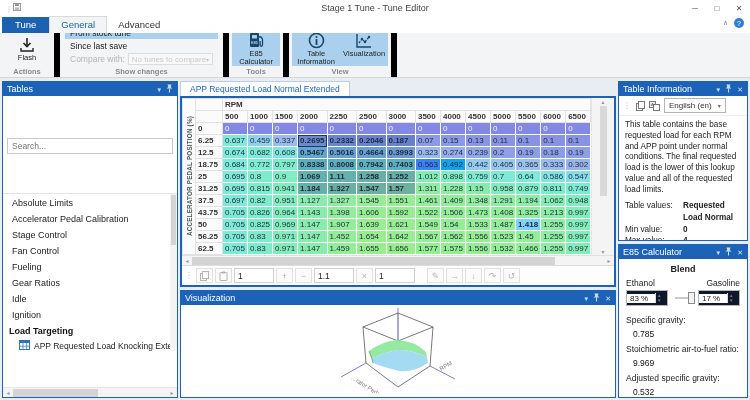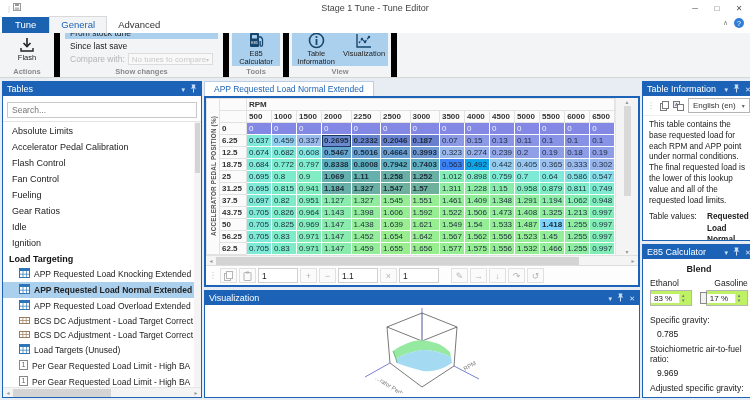--- a/index.html
+++ b/index.html
@@ -40,21 +40,21 @@
 
   
   .main { position:absolute; top:79px; bottom:0; left:0; right:0; display:flex; gap:2px; padding:2px; }
   .panel { background:#fff; border:1px solid #1c63b7; display:flex; flex-direction:column; overflow:hidden; }
   .phead { background:#1c63b7; color:#fff; font-size:9px; height:14px; flex:none; display:flex; align-items:center; padding:0 4px; }
   .phead .ptitle { flex:1; }
   .phead .picons { display:flex; align-items:center; gap:5px; }
   .picon { color:#cfe0f5; font-size:7px; line-height:1; }
 
   
-  .left-col { width:200px; flex:none; }
+  .left-col { width:176px; flex:none;gap:36px; }
   .searchwrap { padding:3px 4px; flex:none; }
   .searchwrap input { width:100%; height:16px; border:1px solid #c9c9c9; font-size:8.5px; padding:0 4px; font-family:"Liberation Sans",sans-serif; color:#333; }
   .tables-list { flex:1; overflow:hidden; position:relative; border-top:1px solid #e4e4e4; }
   .tl-inner { padding:1px 0; }
   .tl-plain { font-size:9px; color:#222; padding:3px 8px 3px 9px; }
   .tl-group { font-size:9px; font-weight:bold; color:#111; padding:3px 8px 2px 6px; }
   .tl-child { font-size:8.5px; color:#222; padding:2px 2px 2px 16px; display:flex; align-items:center; gap:4px; white-space:nowrap; overflow:hidden; }
   .tl-child.selected { background:#abd0ee; font-weight:bold; }
   .tl-child svg { flex:none; }
   .vscroll-side { position:absolute; right:0; top:0; bottom:0; width:7px; background:#f4f4f4; }
@@ -103,21 +103,21 @@
   .ti-stats { padding:2px 6px; }
   .ti-stat { display:flex; font-size:8.2px; line-height:1.45; }
   .ti-stat .lbl { width:58px; flex:none; }
   .ti-stat .val { font-weight:bold; }
 
   .e85-panel { flex:1; }
   .e85-body { padding:3px 7px; font-size:8.5px; }
   .e85-blend { text-align:center; font-weight:bold; font-size:9px; padding:2px 0 4px; }
   .e85-lblrow { display:flex; justify-content:space-between; font-size:8.5px; color:#222; padding-bottom:2px; }
   .e85-ctlrow { display:flex; align-items:center; gap:5px; }
-  .spin { width:42px; height:16px; border:1px solid #b5b5b5; display:flex; align-items:center; background:#bef264; }
+  .spin { width:42px; height:16px; border:1px solid #b5b5b5; display:flex; align-items:center; background:#0f172a; }
   .spin input { width:28px; border:none; font-size:8px; padding-left:3px; font-family:"Liberation Sans",sans-serif; color:#222; }
   .spin .arrows { display:flex; flex-direction:column; font-size:4.5px; color:#777; line-height:1.2; border-left:1px solid #ddd; padding:0 1px; }
   .sliderwrap { flex:1; position:relative; height:16px; }
   .slider-track { position:absolute; left:2px; right:2px; top:7px; height:2px; background:#c8c8c8; }
   .slider-thumb { position:absolute; top:2px; width:7px; height:12px; background:#f2f2f2; border:1px solid #8a8a8a; }
   .e85-stats { padding-top:4px; }
   .e85-stat-lbl { font-size:8.5px; color:#222; padding-top:5px; }
   .e85-stat-val { font-size:8.5px; color:#111; padding:4px 0 0 7px; }
 </style>
 </head>
@@ -250,21 +250,21 @@
           </span>
         </span>
       </div>
       <div class="searchwrap">
         <input type="text" placeholder="Search..." style="">
       </div>
       <div class="tables-list">
         <div class="tl-inner" id="tables-list-inner">
             <div class="tl-plain"><span>Absolute Limits</span></div>
             <div class="tl-plain"><span>Accelerator Pedal Calibration</span></div>
-            <div class="tl-plain"><span>Flash Control</span></div>
+            <div class="tl-plain"><span>Stage Control</span></div>
             <div class="tl-plain"><span>Fan Control</span></div>
             <div class="tl-plain"><span>Fueling</span></div>
             <div class="tl-plain"><span>Gear Ratios</span></div>
             <div class="tl-plain"><span>Idle</span></div>
             <div class="tl-plain"><span>Ignition</span></div>
             <div class="tl-group"><span>Load Targeting</span></div>
             <div class="tl-child">
               <span><svg width="11" height="10" viewBox="0 0 11 10">
                   <rect x="0.5" y="0.5" width="10" height="9" fill="#fff" stroke="#2e75b6"></rect>
                   <rect x="0.5" y="0.5" width="10" height="2.5" fill="#2e75b6"></rect>
@@ -517,21 +517,21 @@
                   <td class="" style="background-color:rgb(145,236,159);">1.325</td>
                   <td class="" style="background-color:rgb(141,236,166);">1.213</td>
                   <td class="" style="background-color:rgb(131,237,184);">0.997</td>
                 </tr>
                 <tr>
                   <th class="rowhdr">50</th>
                   <td class="" style="background-color:rgb(126,234,214);">0.705</td>
                   <td class="" style="background-color:rgb(126,236,202);">0.825</td>
                   <td class="" style="background-color:rgb(130,237,187);">0.969</td>
                   <td class="" style="background-color:rgb(138,236,172);">1.147</td>
-                  <td class="" style="background-color:rgb(147,237,154);">1.438</td>
+                  <td class="" style="background-color:rgb(147,237,154);">1.907</td>
                   <td class="" style="background-color:rgb(152,238,144);">1.639</td>
                   <td class="" style="background-color:rgb(151,238,145);">1.621</td>
                   <td class="" style="background-color:rgb(150,237,148);">1.549</td>
                   <td class="" style="background-color:rgb(149,237,149);">1.54</td>
                   <td class="" style="background-color:rgb(149,237,149);">1.533</td>
                   <td class="" style="background-color:rgb(148,237,151);">1.487</td>
                   <td class="" style="background-color:#7dd3fc;font-weight:bold;">1.418</td>
                   <td class="" style="background-color:rgb(143,236,163);">1.255</td>
                   <td class="" style="background-color:rgb(131,237,184);">0.997</td>
                 </tr>

